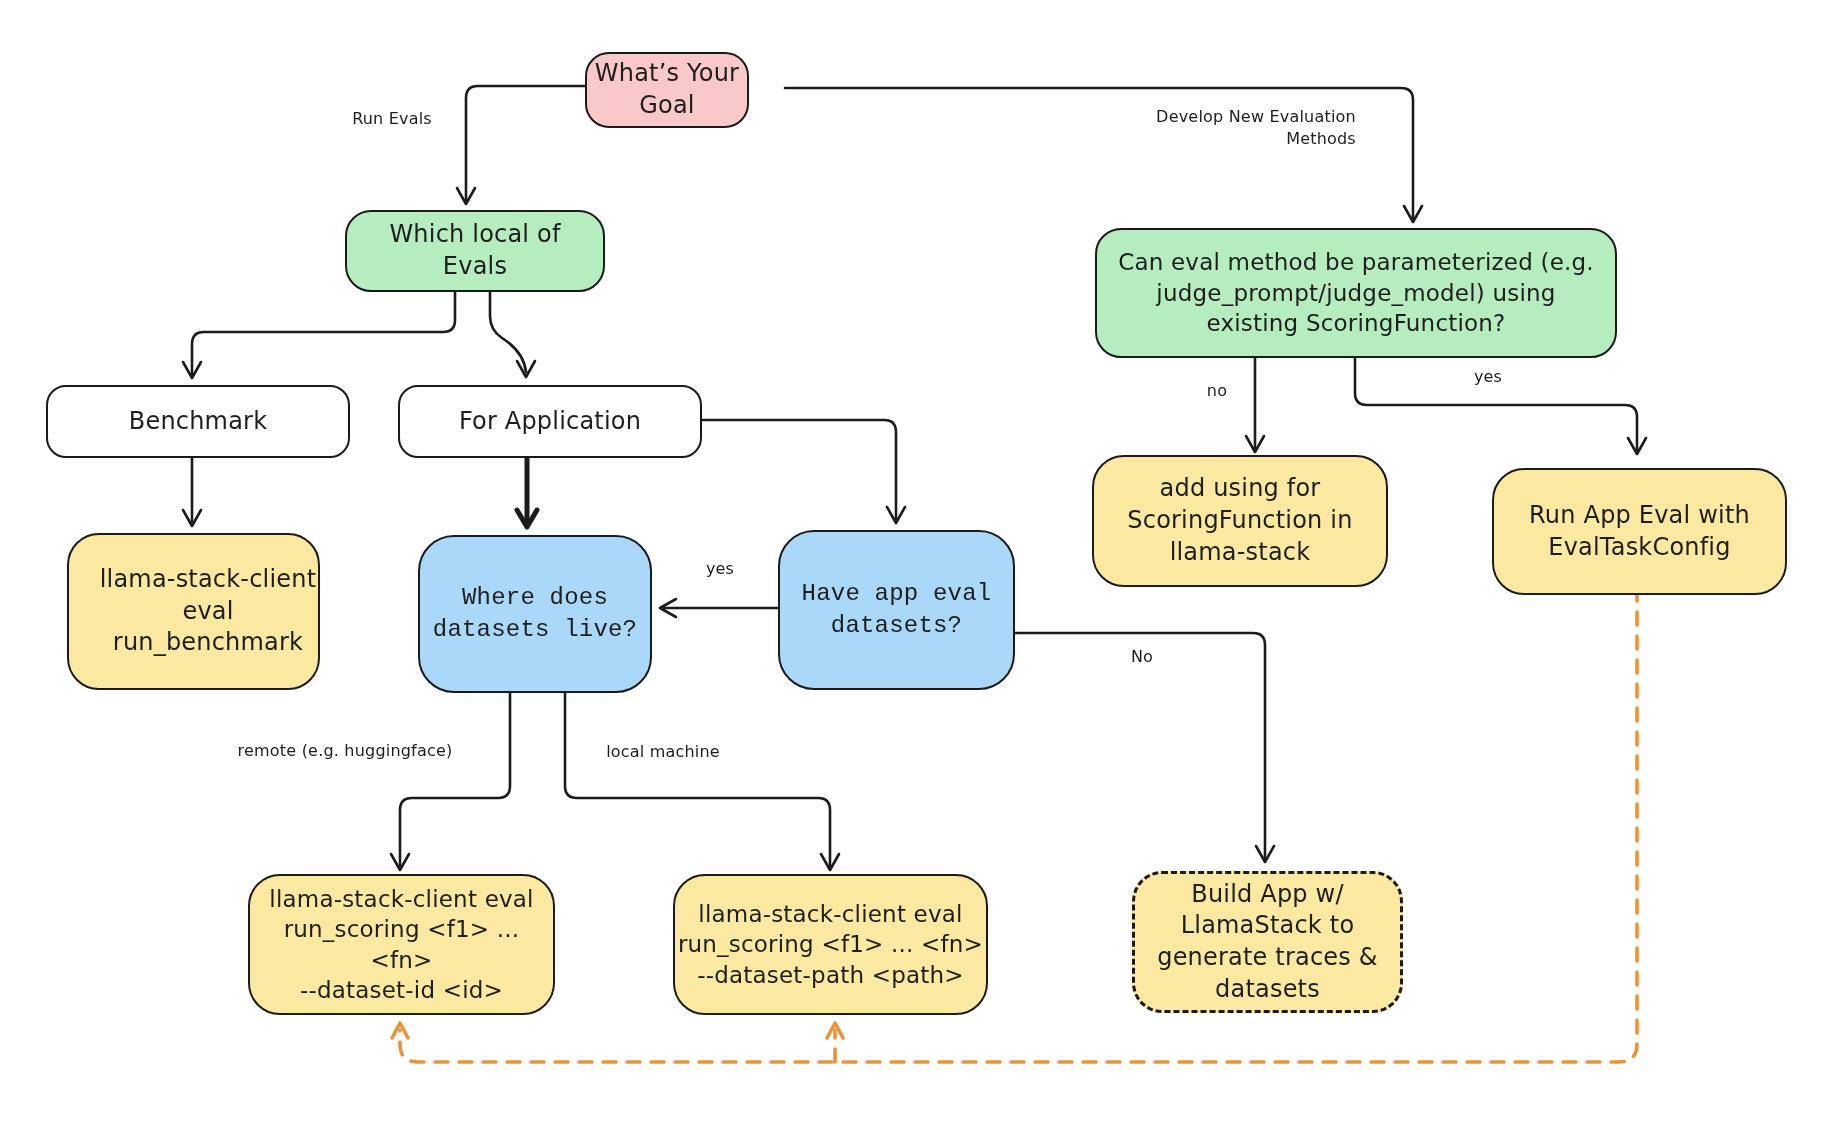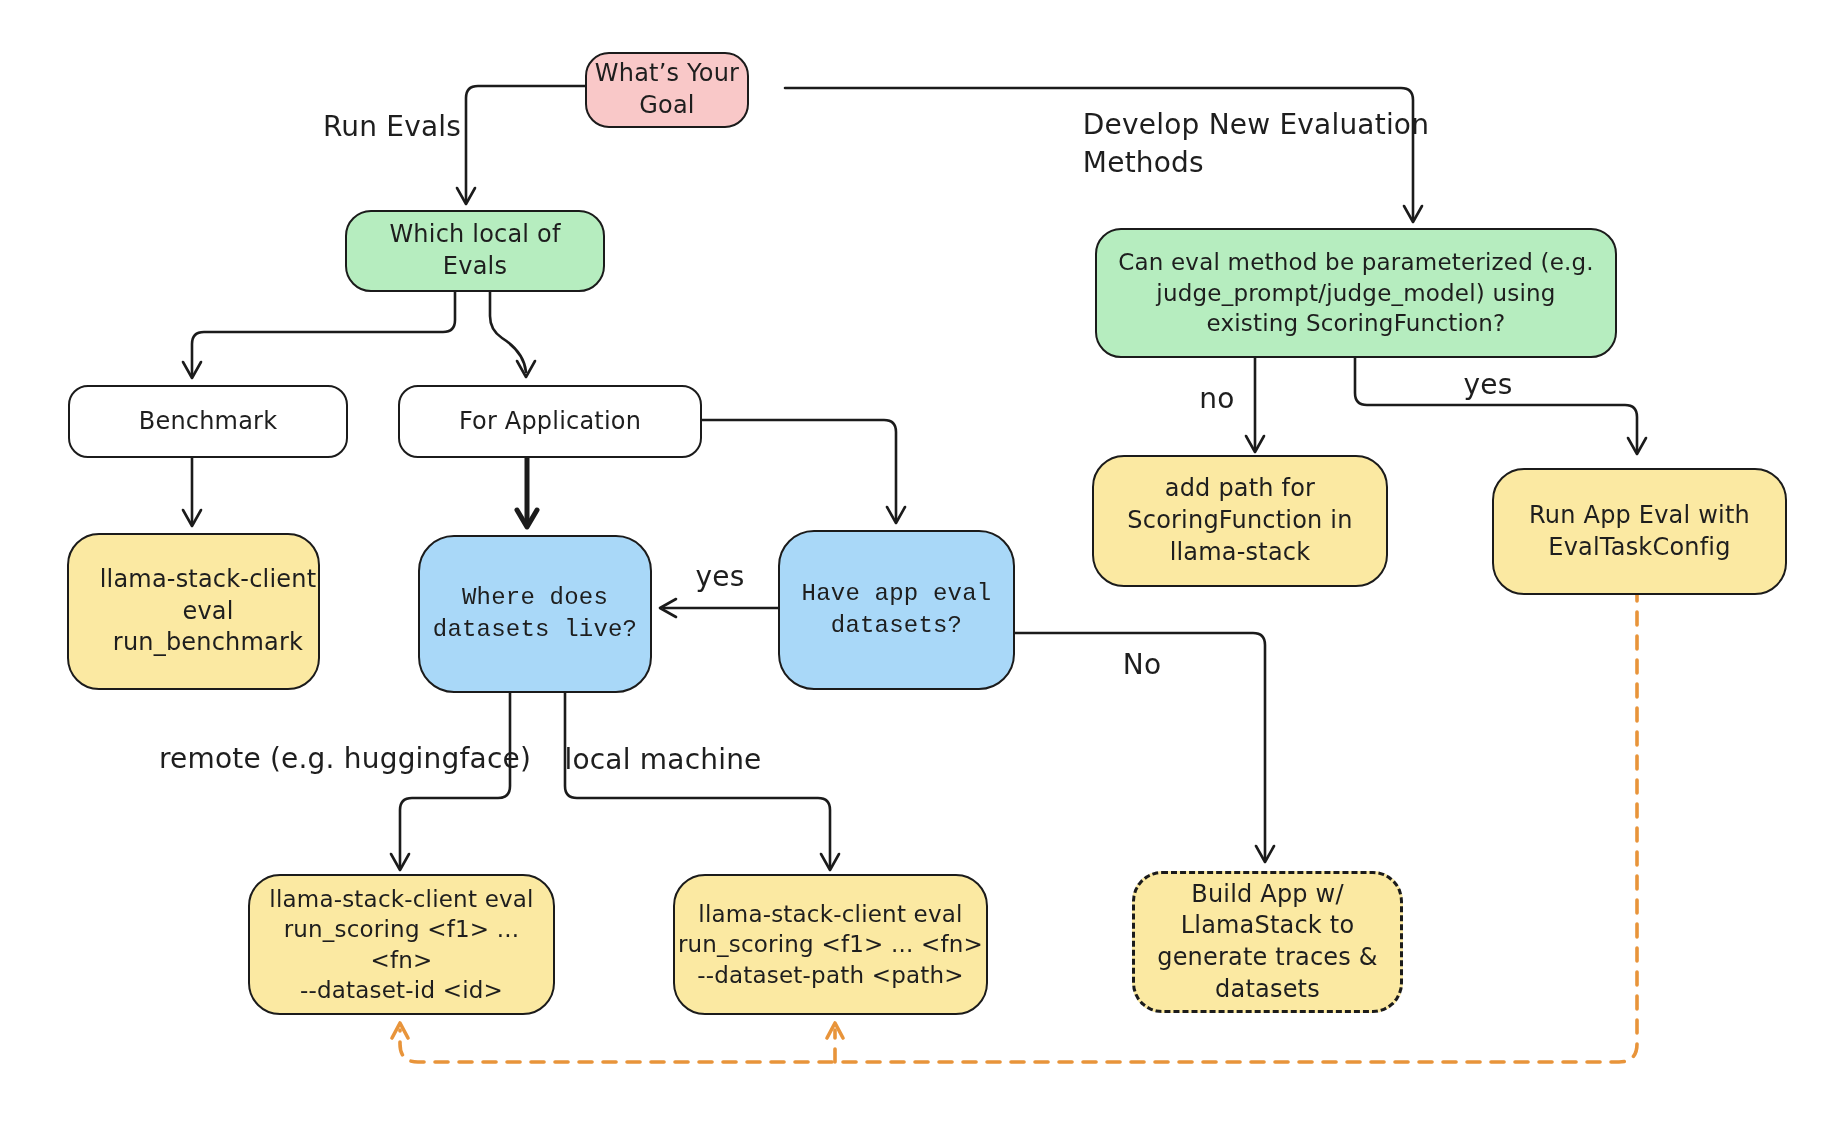--- a/index.html
+++ b/index.html
@@ -25,22 +25,22 @@
   .node span{white-space:pre-line;}
   .fill-pink  {background:#f9c8c8;border-radius:24px;}
   .fill-green {background:#b6edbf;border-radius:26px;}
   .fill-white {background:#ffffff;border-radius:20px;}
   .fill-yellow{background:#fbe9a2;border-radius:32px;}
   .fill-blue  {background:#a9d8f8;border-radius:36px;font-family:Liberation Mono, monospace;}
   .dashed-border{border-style:dashed;border-width:3px;border-radius:30px;}
   .edge-label{
     position:absolute;
     transform:translateX(-50%);
-    text-align:left;
-    font-size:28px;
+    text-align:right;
+    font-size:16px;
     line-height:1.35;
     letter-spacing:.2px;
     white-space:pre-line;
   }
   .small-cmd{font-size:23px;}
 </style>
 </head>
 <body>
 
 <div class="canvas">
@@ -131,21 +131,21 @@
     <span>Which local of
 Evals</span>
   </div>
 
   <div class="node fill-green" style="left:1095px;top:228px;width:522px;height:130px;font-size:23px;text-align:center;">
     <span>Can eval method be parameterized (e.g.
 judge_prompt/judge_model) using
 existing ScoringFunction?</span>
   </div>
 
-  <div class="node fill-white" style="left:68px;top:385px;width:280px;height:73px;">
+  <div class="node fill-white" style="left:46px;top:385px;width:304px;height:73px;">
     <span>Benchmark</span>
   </div>
 
   <div class="node fill-white" style="left:398px;top:385px;width:304px;height:73px;">
     <span>For Application</span>
   </div>
 
   <div class="node fill-yellow" style="left:67px;top:533px;width:253px;height:157px;padding-left:29px;">
     <span>llama-stack-client
 eval run_benchmark</span>
@@ -155,21 +155,21 @@
     <span>Where does
 datasets live?</span>
   </div>
 
   <div class="node fill-blue" style="left:778px;top:530px;width:237px;height:160px;">
     <span>Have app eval
 datasets?</span>
   </div>
 
   <div class="node fill-yellow" style="left:1092px;top:455px;width:296px;height:132px;">
-    <span>add path for
+    <span>add using for
 ScoringFunction in
 llama-stack</span>
   </div>
 
   <div class="node fill-yellow" style="left:1492px;top:468px;width:295px;height:127px;">
     <span>Run App Eval with
 EvalTaskConfig</span>
   </div>
 
   <div class="node fill-yellow small-cmd" style="left:248px;top:874px;width:307px;height:141px;">

